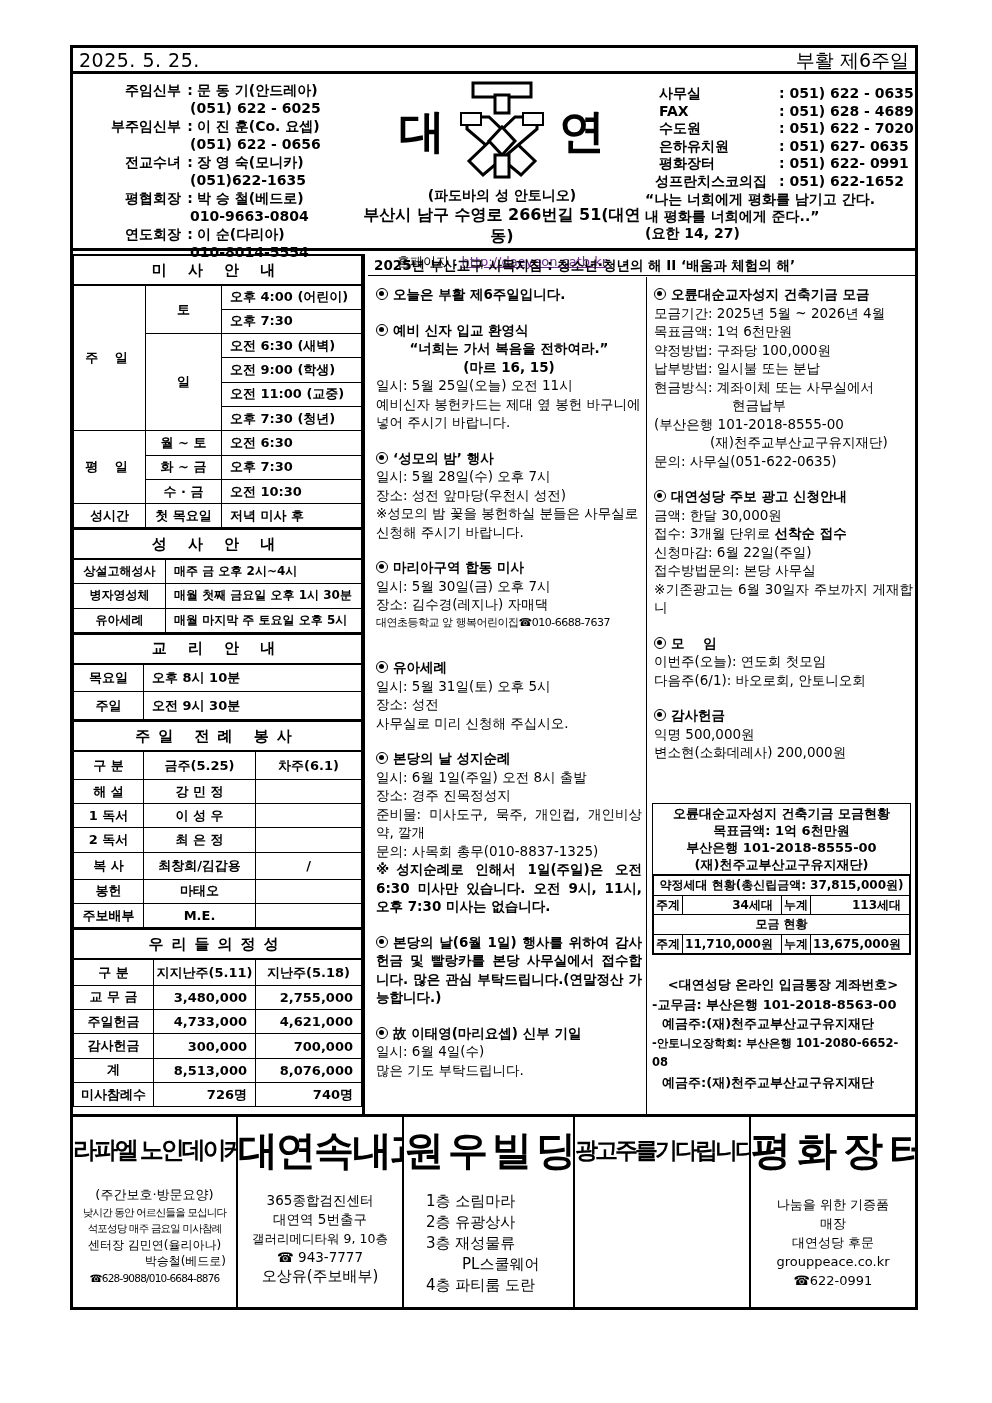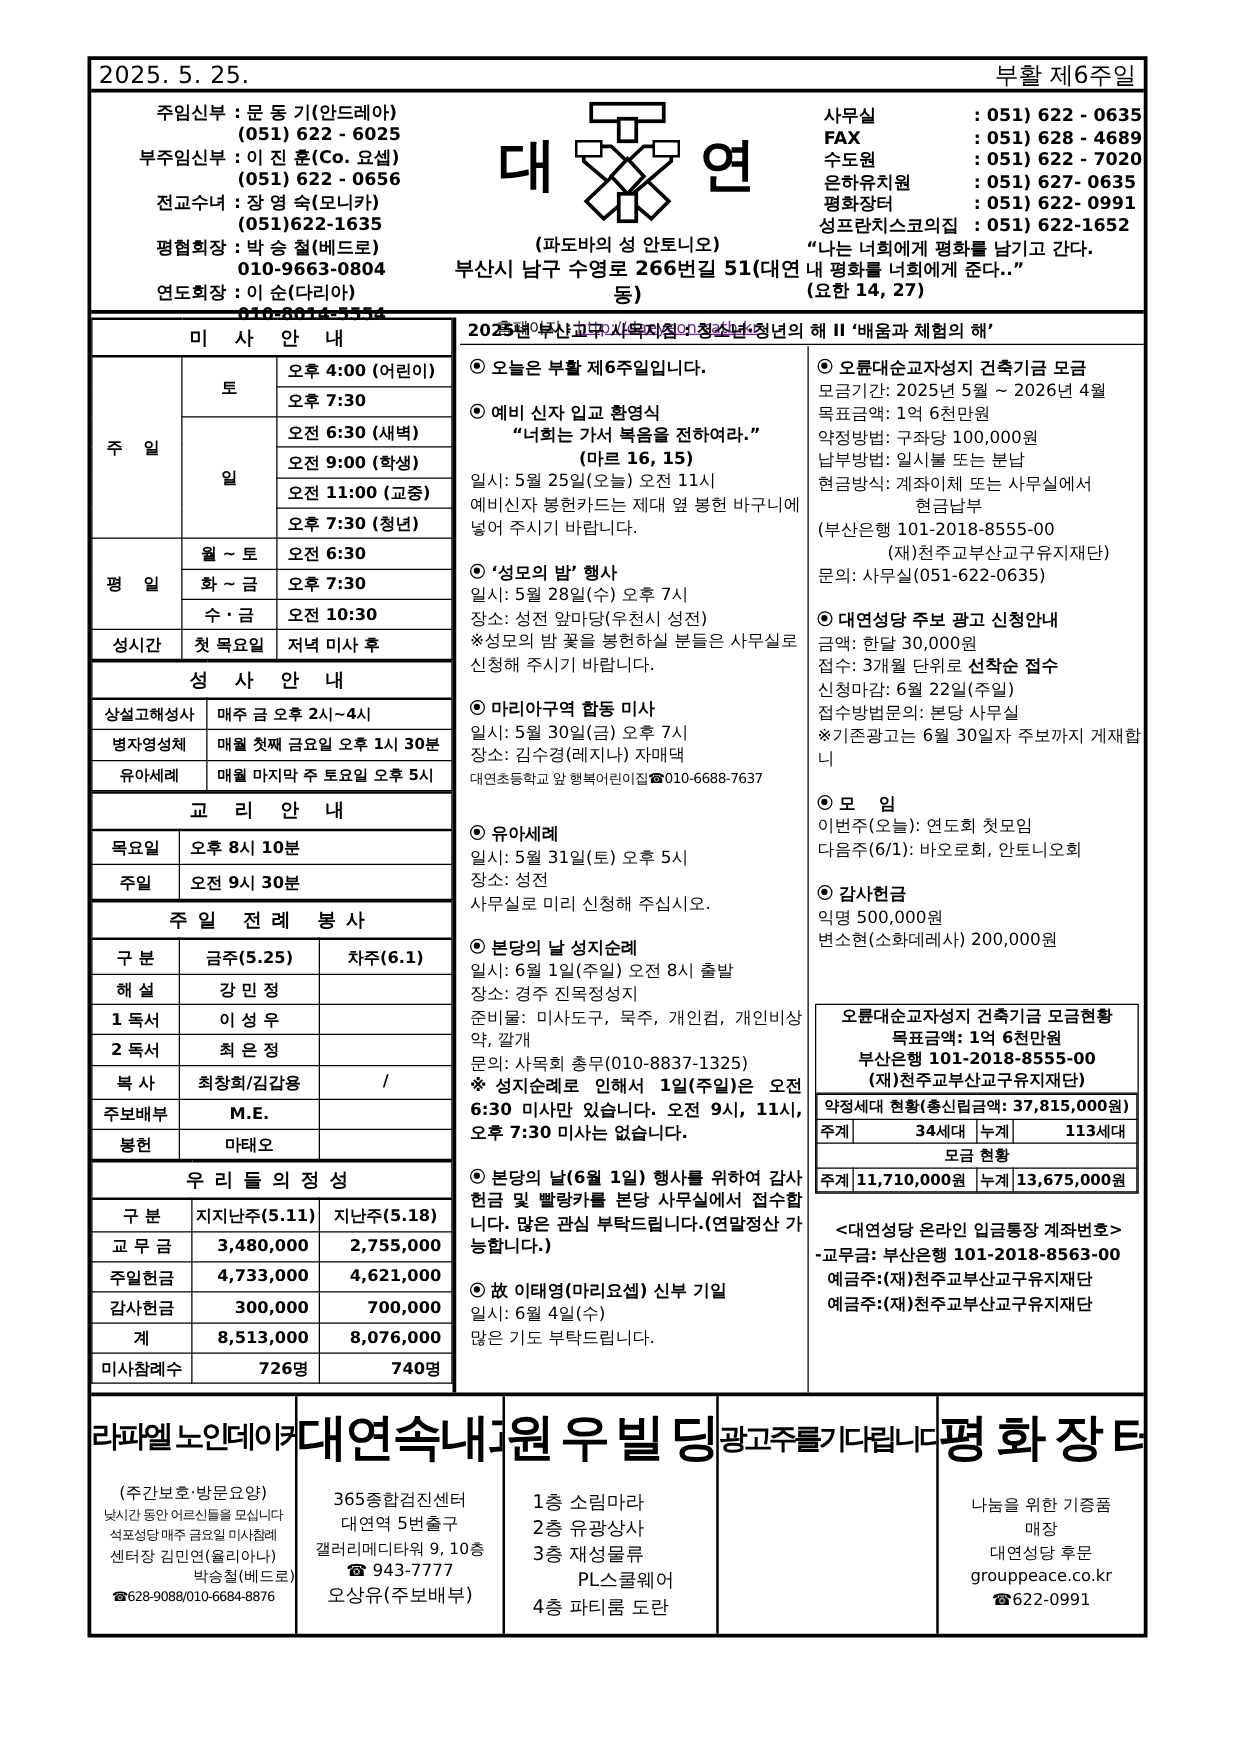--- a/index.html
+++ b/index.html
@@ -275,27 +275,27 @@
             <td>2 독서</td>
             <td>최 은 정</td>
             <td></td>
           </tr>
       <tr>
             <td style="height:27px;">복  사</td>
             <td>최창희/김갑용</td>
             <td>/</td>
           </tr>
       <tr>
+            <td>봉헌</td>
+            <td>마태오</td>
+            <td></td>
+          </tr>
+      <tr>
             <td>주보배부</td>
             <td>M.E.</td>
-            <td></td>
-          </tr>
-      <tr>
-            <td>봉헌</td>
-            <td>마태오</td>
             <td></td>
           </tr>
     </tbody>
       </table>
 
     <table>
       <tbody>
           <tr>
             <th colspan="3" class="sec">우리들의정성</th>
           </tr>
@@ -442,33 +442,34 @@
           <td class="r">13,675,000원</td>
         </tr>
       </tbody>
         </table>
     </div>
 
     <div class="account">
       <div class="c">&lt;대연성당 온라인 입금통장 계좌번호&gt;</div>
       <div>-교무금: 부산은행 101-2018-8563-00</div>
       <div style="padding-left:10px;">예금주:(재)천주교부산교구유지재단</div>
+      <div style="font-size:11.5px;">-안토니오장학회: 부산은행 101-2080-6652-08</div>
       <div style="padding-left:10px;">예금주:(재)천주교부산교구유지재단</div>
     </div>
   </div>
 
   <div class="ads">
     <div class="ad" style="width:165px;">
       <div class="big" style="font-size:24px; letter-spacing:-3px;">라파엘 노인데이케어센터</div>
       <div class="body" style="font-size:12px; line-height:16.5px; padding-top:4px;">
         <div style="font-size:13px;">(주간보호·방문요양)</div>
         <div style="font-size:10.5px; letter-spacing:-0.8px;">낮시간 동안 어르신들을 모십니다</div>
         <div style="font-size:10.5px; letter-spacing:-0.8px;">석포성당 매주 금요일 미사참례</div>
         <div>센터장 김민연(율리아나)</div>
-        <div style="text-align:right; ">박승철(베드로)</div>
+        <div style="text-align:right; padding-right:10px;">박승철(베드로)</div>
         <div style="font-size:10.5px; letter-spacing:-0.8px;">☎628-9088/010-6684-8876</div>
       </div>
     </div>
     <div class="ad" style="width:164px; border-right:none;">
       <div class="big" style="font-size:40px; letter-spacing:-2px;">대연속내과</div>
       <div class="body" style="font-size:13.5px; line-height:19px;">
         <div>365종합검진센터</div>
         <div>대연역 5번출구</div>
         <div style="font-size:12.5px;">갤러리메디타워 9, 10층</div>
         <div>☎ 943-7777</div>

